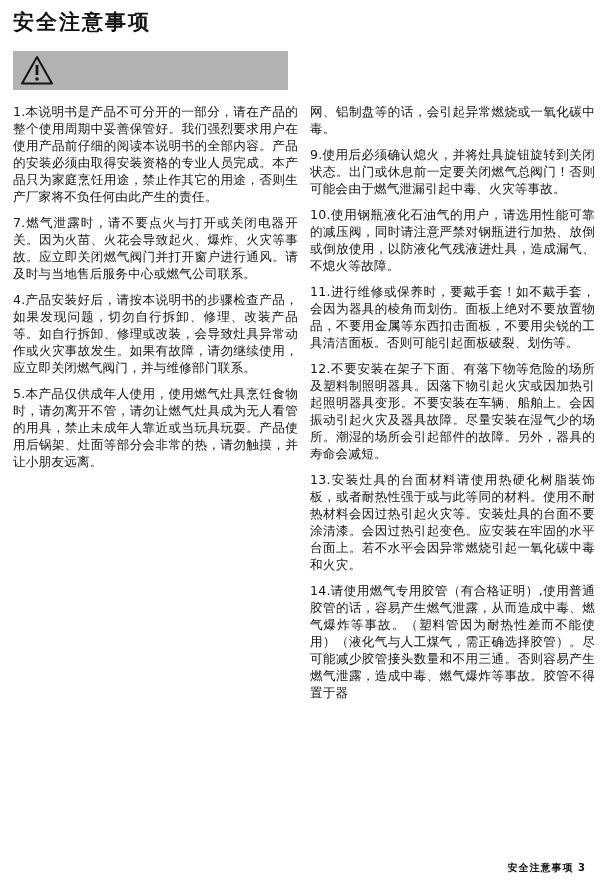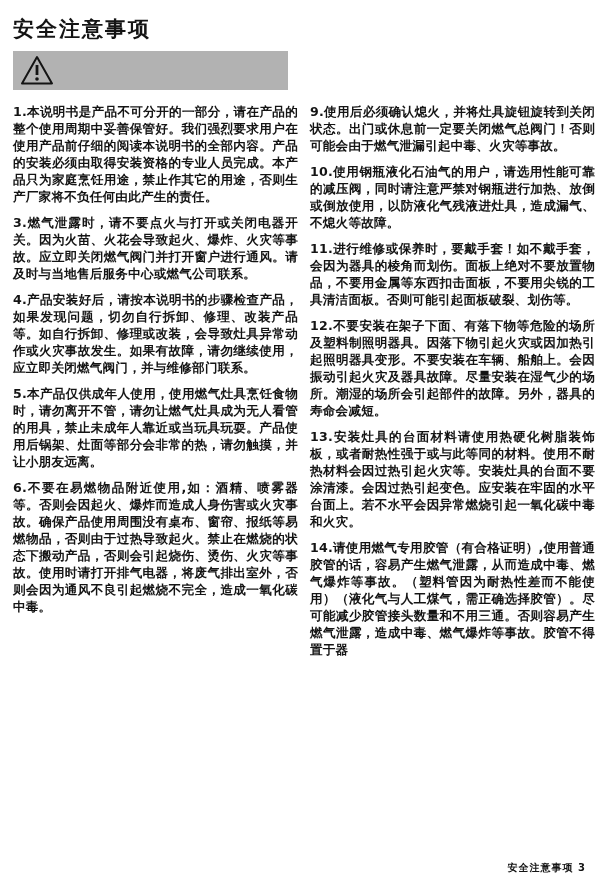--- a/index.html
+++ b/index.html
@@ -10,21 +10,21 @@
     color: #111111;
   }
   .page {
     position: relative;
     width: 605px; height: 884px;
     overflow: hidden;
     background: #ffffff;
   }
   .doc-title {
     position: absolute;
-    left: 13px; top: 15px;
+    left: 13px; top: 8px;
     font-size: 21px;
     font-weight: bold;
     letter-spacing: 2px;
     color: #141414;
   }
   .warning-banner {
     position: absolute;
     left: 13px; top: 51px;
     width: 275px; height: 39px;
     background: #b2b2b2;
@@ -38,21 +38,21 @@
     left: 13px; top: 103px;
     width: 582px;
     display: flex;
     gap: 12px;
   }
   .col { width: 285px; }
   .col p {
     font-size: 12.6px;
     line-height: 17px;
     text-align: justify;
-    font-weight: 700;
+    font-weight: 400;
     margin-bottom: 9px;
     color: #141414;
     letter-spacing: 0.2px;
   }
   .page-footer {
     position: absolute;
     right: 19px; top: 861px;
     font-size: 10px;
     font-weight: bold;
     color: #141414;
@@ -72,26 +72,26 @@
         <path d="M17 2 L32 28.5 L2 28.5 Z" fill="none" stroke="#141414" stroke-width="2" stroke-linejoin="round"></path>
         <rect x="15.6" y="10" width="2.8" height="10" fill="#141414"></rect>
         <circle cx="17" cy="24" r="1.8" fill="#141414"></circle>
       </svg>
     </span>
   </div>
 
   <div class="columns">
     <div class="col">
       <p>1.本说明书是产品不可分开的一部分，请在产品的整个使用周期中妥善保管好。我们强烈要求用户在使用产品前仔细的阅读本说明书的全部内容。产品的安装必须由取得安装资格的专业人员完成。本产品只为家庭烹饪用途，禁止作其它的用途，否则生产厂家将不负任何由此产生的责任。</p>
-      <p>3.燃气泄露时，请不要点火与打开或关闭电器开关。因为火苗、火花会导致起火、爆炸、火灾等事故。应立即关闭燃气阀门并打开窗户进行通风。请及时与当地售后服务中心或燃气公司联系。</p>
+      <p>7.燃气泄露时，请不要点火与打开或关闭电器开关。因为火苗、火花会导致起火、爆炸、火灾等事故。应立即关闭燃气阀门并打开窗户进行通风。请及时与当地售后服务中心或燃气公司联系。</p>
       <p>4.产品安装好后，请按本说明书的步骤检查产品，如果发现问题，切勿自行拆卸、修理、改装产品等。如自行拆卸、修理或改装，会导致灶具异常动作或火灾事故发生。如果有故障，请勿继续使用，应立即关闭燃气阀门，并与维修部门联系。</p>
       <p>5.本产品仅供成年人使用，使用燃气灶具烹饪食物时，请勿离开不管，请勿让燃气灶具成为无人看管的用具，禁止未成年人靠近或当玩具玩耍。产品使用后锅架、灶面等部分会非常的热，请勿触摸，并让小朋友远离。</p>
-      <p>6.不要在易燃物品附近使用,如：酒精、喷雾器等。否则会因起火、爆炸而造成人身伤害或火灾事故。确保产品使用周围没有桌布、窗帘、报纸等易燃物品，否则由于过热导致起火。禁止在燃烧的状态下搬动产品，否则会引起烧伤、烫伤、火灾等事故。使用时请打开排气电器，将废气排出室外，否则会因为通风不良引起燃烧不完全，造成一氧化碳中毒。</p>
     </div>
     <div class="col">
+      <p>网、铝制盘等的话，会引起异常燃烧或一氧化碳中毒。</p>
       <p>9.使用后必须确认熄火，并将灶具旋钮旋转到关闭状态。出门或休息前一定要关闭燃气总阀门！否则可能会由于燃气泄漏引起中毒、火灾等事故。</p>
       <p>10.使用钢瓶液化石油气的用户，请选用性能可靠的减压阀，同时请注意严禁对钢瓶进行加热、放倒或倒放使用，以防液化气残液进灶具，造成漏气、不熄火等故障。</p>
       <p>11.进行维修或保养时，要戴手套！如不戴手套，会因为器具的棱角而划伤。面板上绝对不要放置物品，不要用金属等东西扣击面板，不要用尖锐的工具清洁面板。否则可能引起面板破裂、划伤等。</p>
       <p>12.不要安装在架子下面、有落下物等危险的场所及塑料制照明器具。因落下物引起火灾或因加热引起照明器具变形。不要安装在车辆、船舶上。会因振动引起火灾及器具故障。尽量安装在湿气少的场所。潮湿的场所会引起部件的故障。另外，器具的寿命会减短。</p>
       <p>13.安装灶具的台面材料请使用热硬化树脂装饰板，或者耐热性强于或与此等同的材料。使用不耐热材料会因过热引起火灾等。安装灶具的台面不要涂清漆。会因过热引起变色。应安装在牢固的水平台面上。若不水平会因异常燃烧引起一氧化碳中毒和火灾。</p>
       <p>14.请使用燃气专用胶管（有合格证明）,使用普通胶管的话，容易产生燃气泄露，从而造成中毒、燃气爆炸等事故。（塑料管因为耐热性差而不能使用）（液化气与人工煤气，需正确选择胶管）。尽可能减少胶管接头数量和不用三通。否则容易产生燃气泄露，造成中毒、燃气爆炸等事故。胶管不得置于器</p>
     </div>
   </div>
 
   <div class="page-footer">安全注意事项 3</div>

